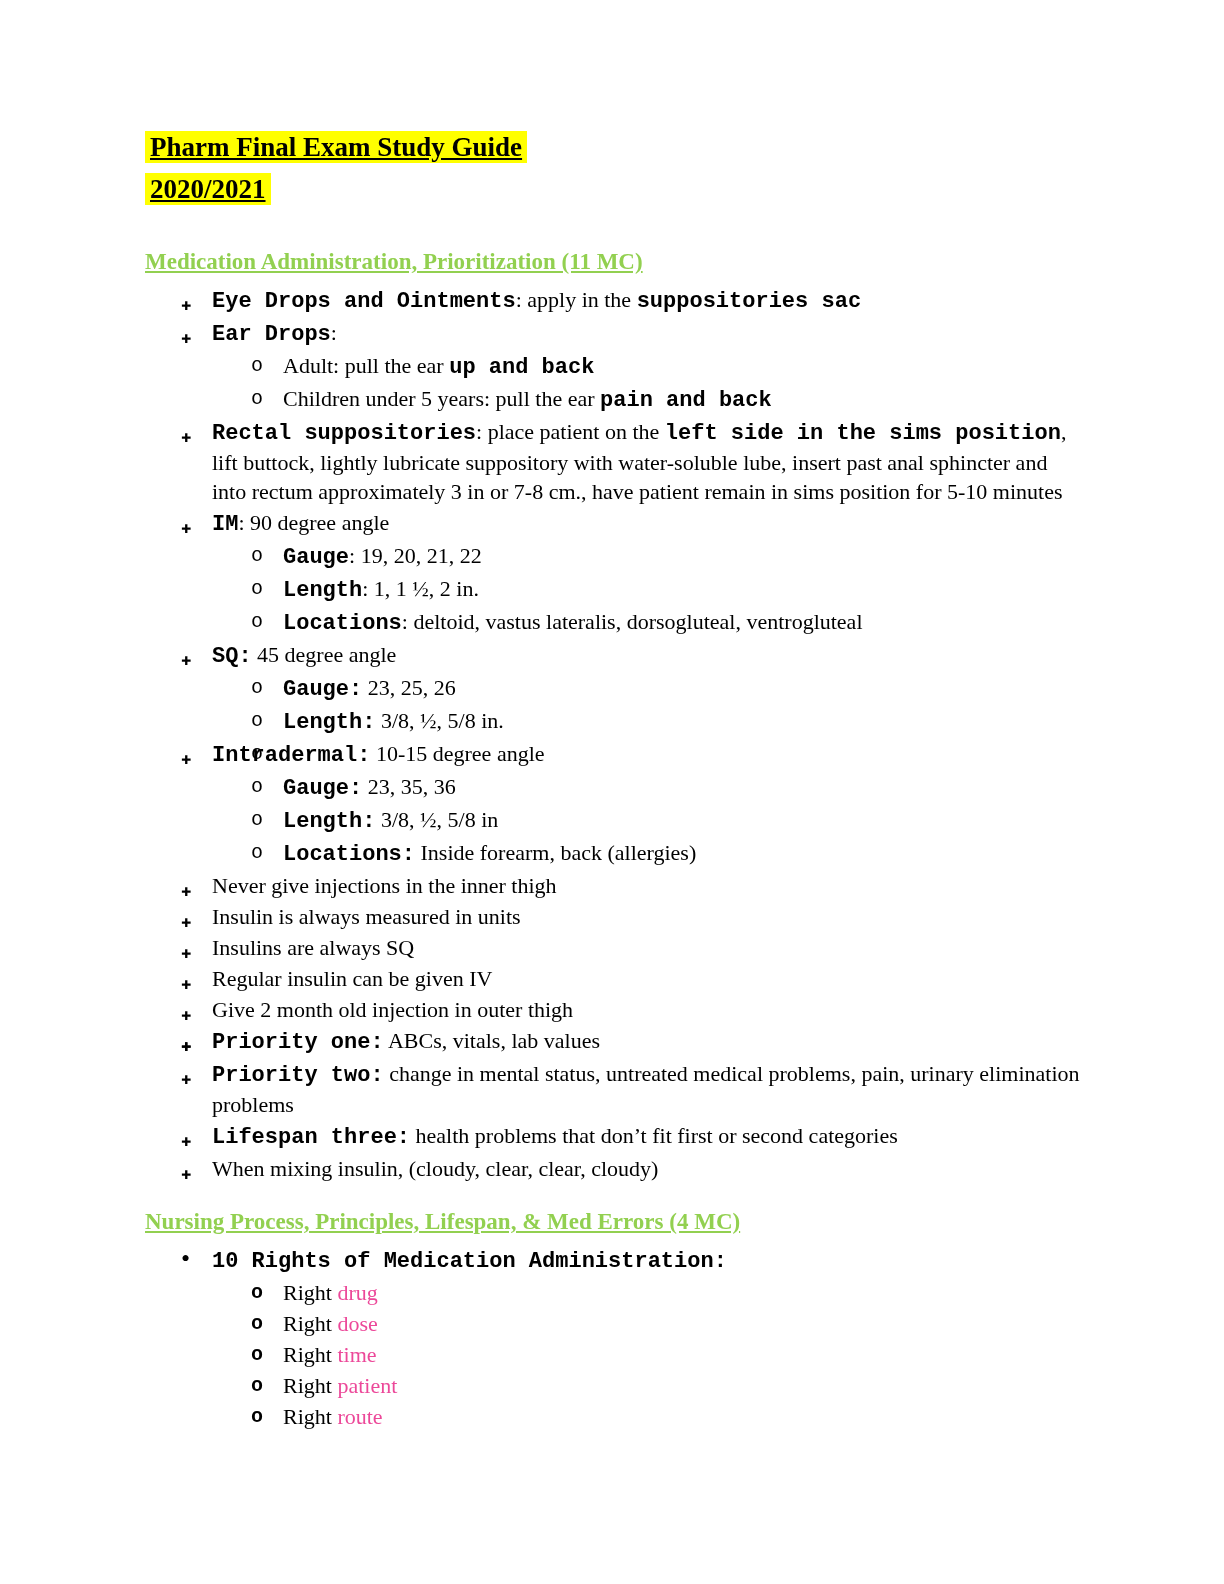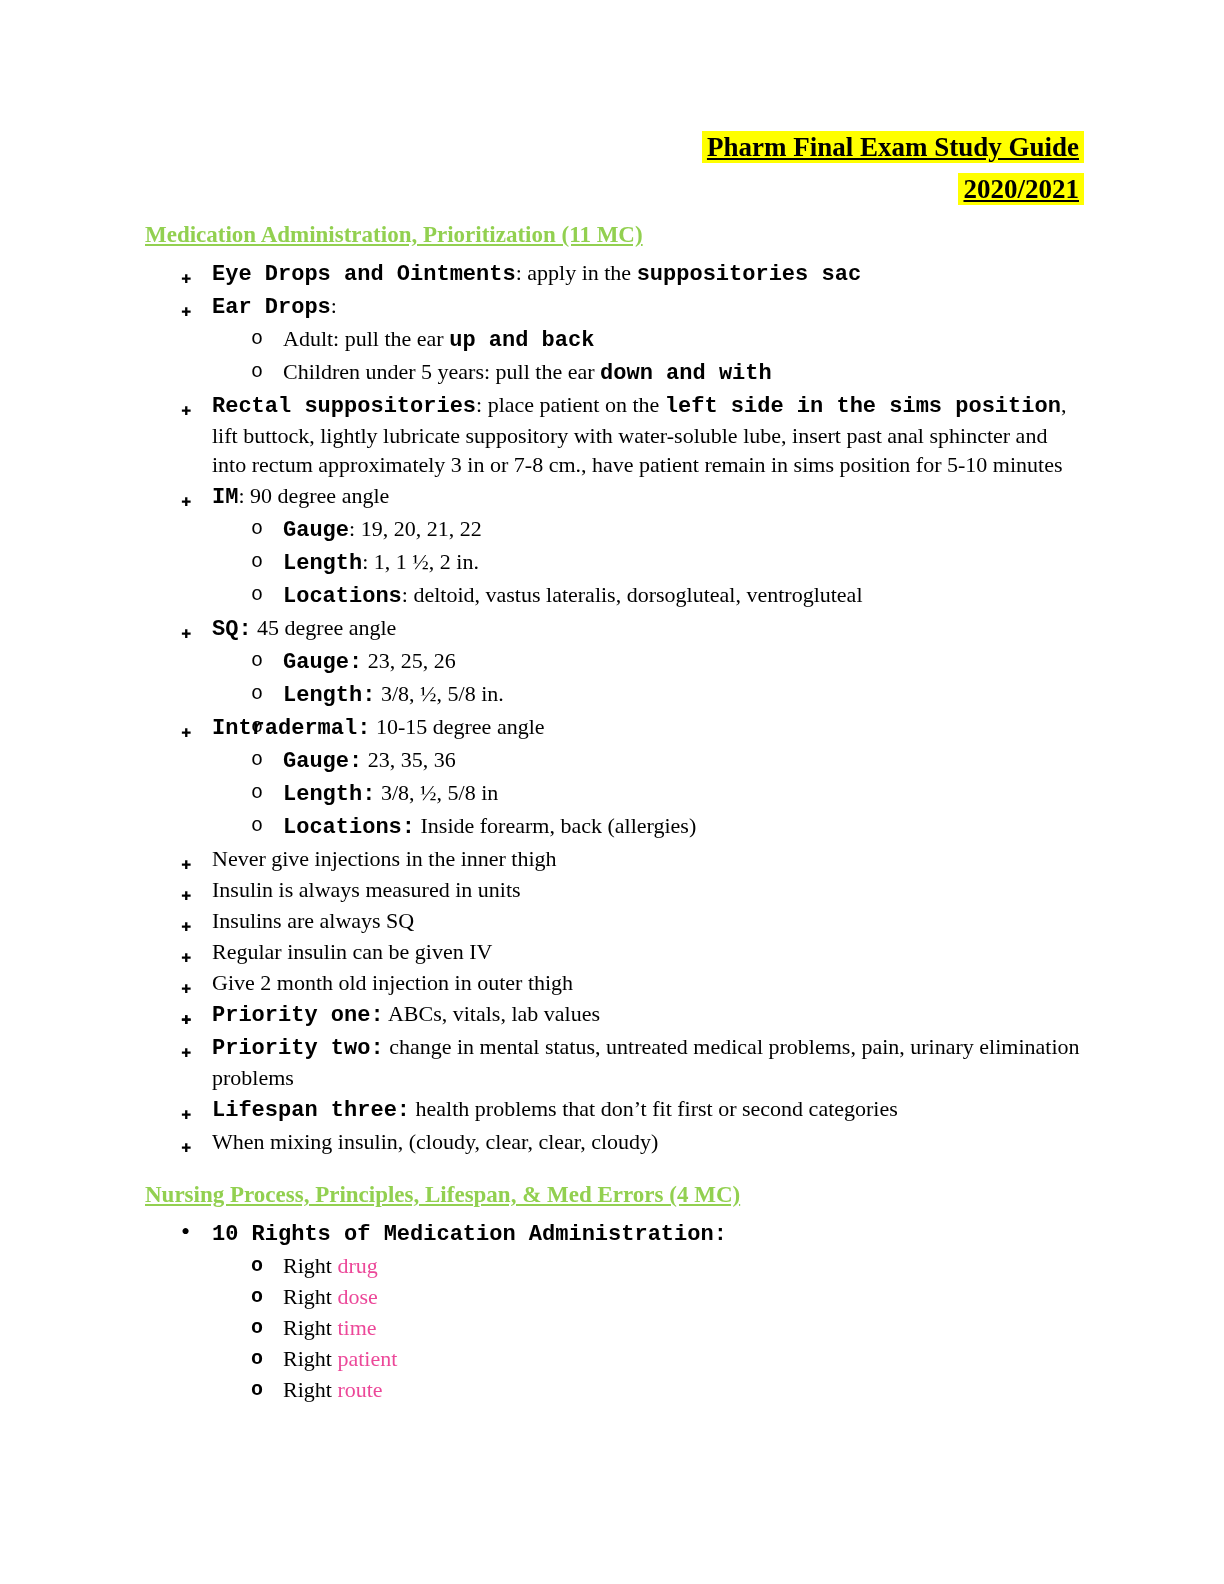--- a/index.html
+++ b/index.html
@@ -5,31 +5,31 @@
   * { margin: 0; padding: 0; box-sizing: border-box; }
   html, body { background: #ffffff; }
   body {
     width: 1224px; height: 1584px;
     font-family: "Liberation Serif", serif;
     color: #000000;
     overflow: hidden;
   }
   .page { padding: 128px 140px 0 145px; }
 
-  .doc-title { text-align: right; }
+  .doc-title { text-align: left; }
   .doc-title .line { line-height: 38px; }
   .hl {
     background: #FFFF00;
     font-weight: bold;
     font-size: 27px;
     text-decoration: underline;
     padding: 1px 5px;
   }
 
-  .sections { margin-top: 8px; font-size: 22px; }
+  .sections { margin-top: 35px; font-size: 22px; }
   .section { margin-top: 0; }
   .section + .section { margin-top: 24px; }
   .section-heading {
     color: #92D050;
     font-weight: bold;
     text-decoration: underline;
     font-size: 23px;
     line-height: 30px;
     margin-bottom: 8px;
   }
@@ -65,21 +65,21 @@
   <div class="doc-title">
     <div class="line"><span class="hl">Pharm Final Exam Study Guide</span></div>
     <div class="line"><span class="hl">2020/2021</span></div>
   </div>
   <div class="sections">
       <section class="section">
         <div class="section-heading">Medication Administration, Prioritization (11 MC)</div>
         <div class="li l1"><span class="marker m-plus">✚</span><span class="txt"><span class="b">Eye Drops and Ointments</span><span>: apply in the </span><span class="b">suppositories sac</span></span></div>
         <div class="li l1"><span class="marker m-plus">✚</span><span class="txt"><span class="b">Ear Drops</span><span>:</span></span></div>
         <div class="li l2"><span class="marker m-circle">o</span><span class="txt"><span>Adult: pull the ear </span><span class="b">up and back</span></span></div>
-        <div class="li l2"><span class="marker m-circle">o</span><span class="txt"><span>Children under 5 years: pull the ear </span><span class="b">down and with</span></span></div>
+        <div class="li l2"><span class="marker m-circle">o</span><span class="txt"><span>Children under 5 years: pull the ear </span><span class="b">pain and back</span></span></div>
         <div class="li l1"><span class="marker m-plus">✚</span><span class="txt"><span class="b">Rectal suppositories</span><span>: place patient on the </span><span class="b">left side in the sims position</span><span>, lift buttock, lightly lubricate suppository with water-soluble lube, insert past anal sphincter and into rectum approximately 3 in or 7-8 cm., have patient remain in sims position for 5-10 minutes</span></span></div>
         <div class="li l1"><span class="marker m-plus">✚</span><span class="txt"><span class="b">IM</span><span>: 90 degree angle</span></span></div>
         <div class="li l2"><span class="marker m-circle">o</span><span class="txt"><span class="b">Gauge</span><span>: 19, 20, 21, 22</span></span></div>
         <div class="li l2"><span class="marker m-circle">o</span><span class="txt"><span class="b">Length</span><span>: 1, 1 ½, 2 in.</span></span></div>
         <div class="li l2"><span class="marker m-circle">o</span><span class="txt"><span class="b">Locations</span><span>: deltoid, vastus lateralis, dorsogluteal, ventrogluteal</span></span></div>
         <div class="li l1"><span class="marker m-plus">✚</span><span class="txt"><span class="b">SQ:</span><span> 45 degree angle</span></span></div>
         <div class="li l2"><span class="marker m-circle">o</span><span class="txt"><span class="b">Gauge:</span><span> 23, 25, 26</span></span></div>
         <div class="li l2"><span class="marker m-circle">o</span><span class="txt"><span class="b">Length:</span><span> 3/8, ½, 5/8 in.</span></span></div>
         <div class="li l2"><span class="marker m-circle">o</span></div>
         <div class="li l1"><span class="marker m-plus">✚</span><span class="txt"><span class="b">Intradermal:</span><span> 10-15 degree angle</span></span></div>

